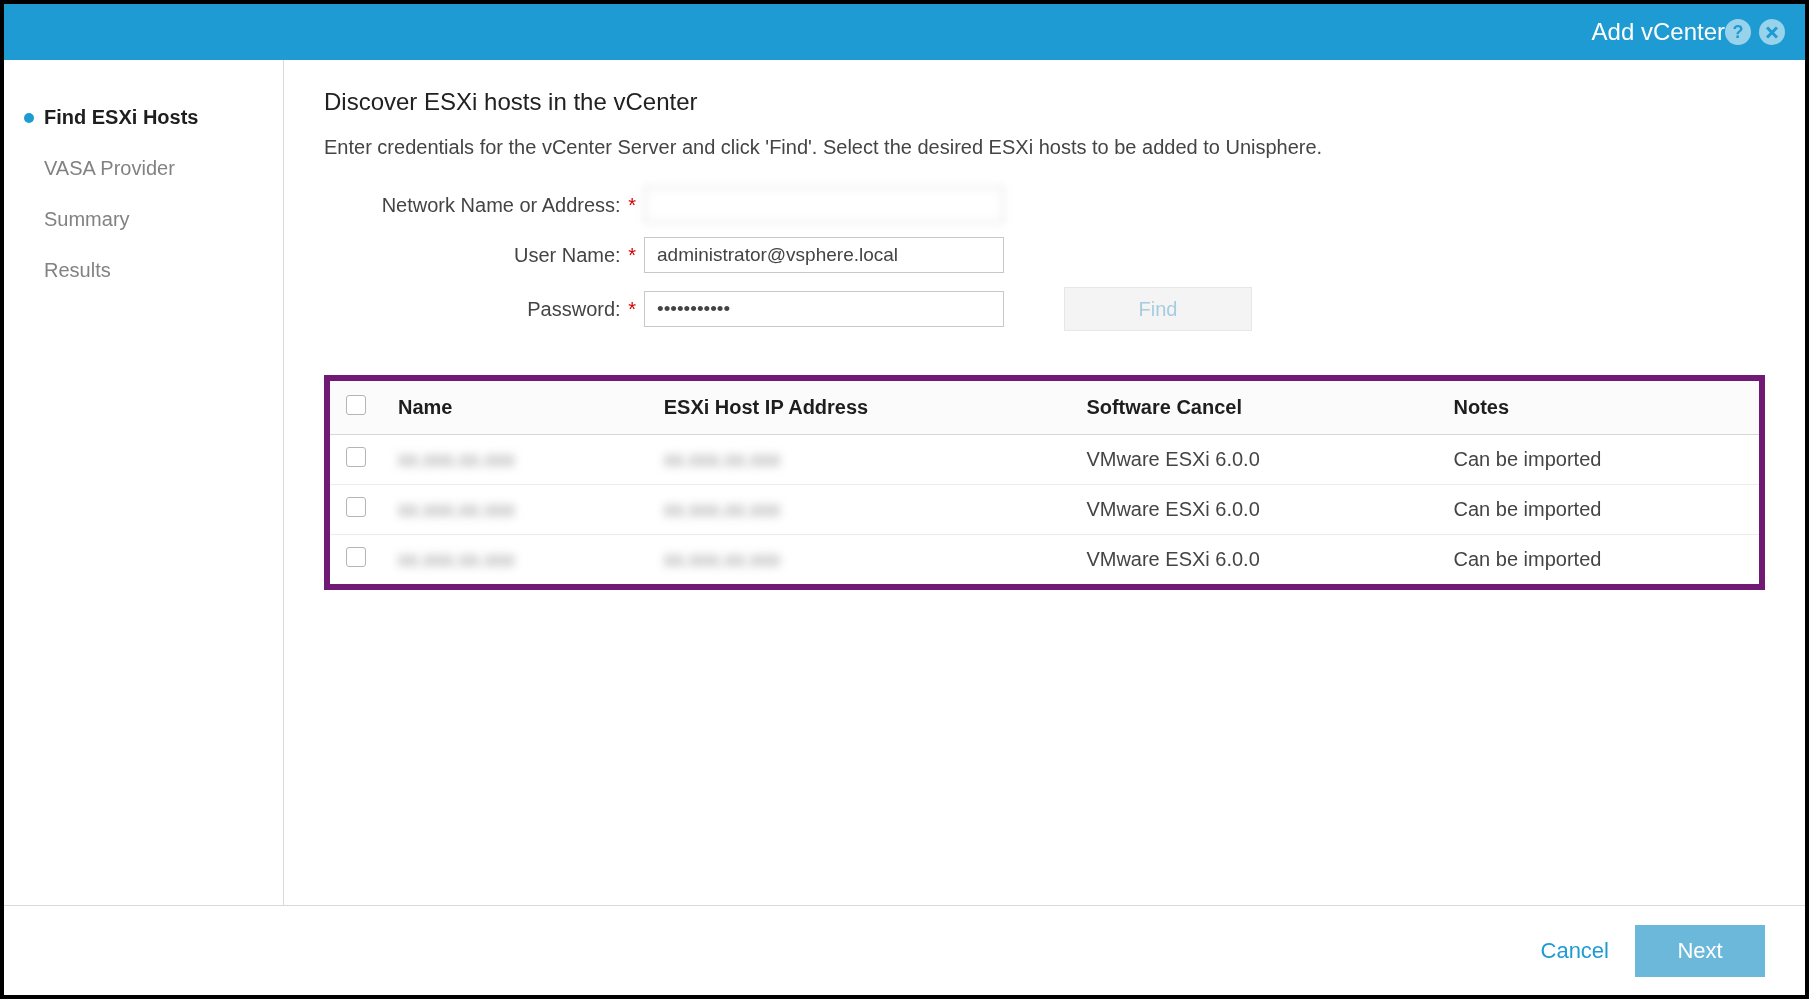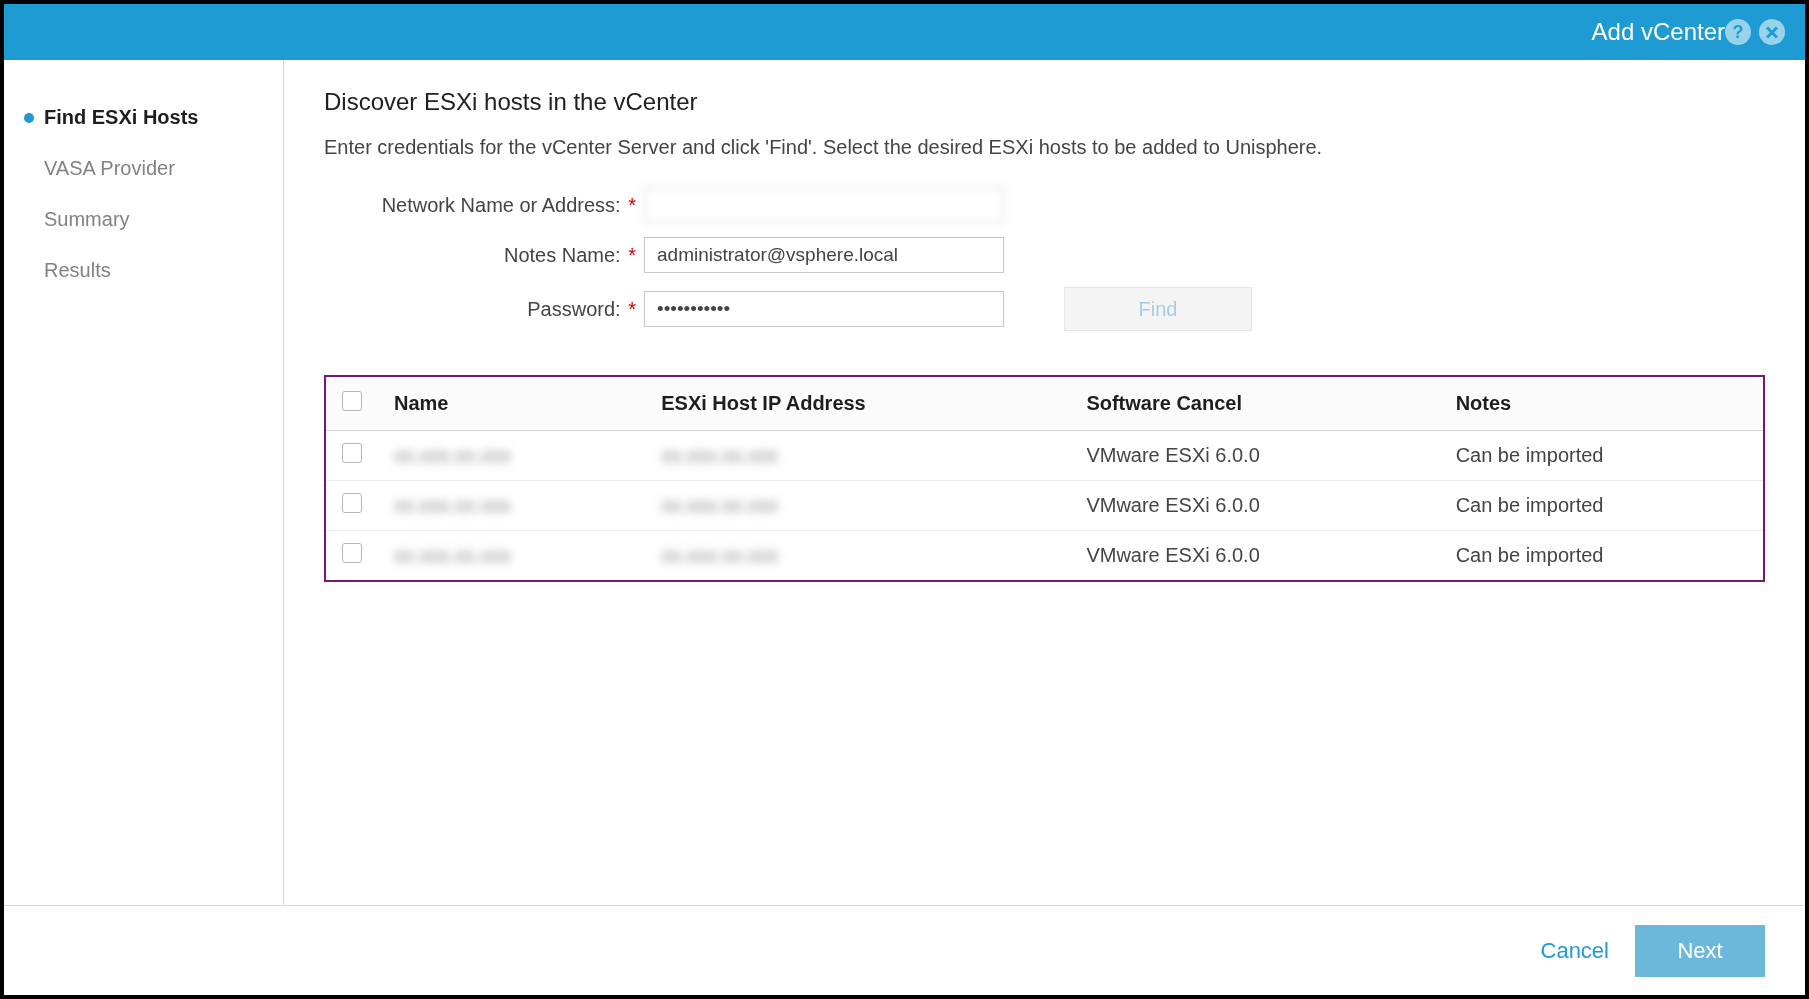--- a/index.html
+++ b/index.html
@@ -130,21 +130,21 @@
     height: 44px;
     border: 1px solid #e7e7e7;
     background: #f4f4f4;
     color: #a7cce0;
     font-size: 20px;
     cursor: pointer;
   }
 
   
   .table-wrap {
-    border: 2px solid #701a75;
+    border: 6px solid #701a75;
   }
   table {
     width: 100%;
     border-collapse: collapse;
     font-size: 20px;
     color: #444;
   }
   thead th {
     text-align: left;
     font-weight: bold;
@@ -234,21 +234,21 @@
     <div class="main">
       <h2>Discover ESXi hosts in the vCenter</h2>
       <p class="instr">Enter credentials for the vCenter Server and click 'Find'. Select the desired ESXi hosts to be added to Unisphere.</p>
 
       <div class="form">
         <div class="form-row">
           <label><span>Network Name or Address:</span><span class="req"> *</span></label>
           <input type="text" class="blur-text" value="" style="">
         </div>
         <div class="form-row">
-          <label><span>Notes Name:</span><span class="req"> *</span></label>
+          <label><span>User Name:</span><span class="req"> *</span></label>
           <input type="text" value="administrator@vsphere.local" style="">
         </div>
         <div class="form-row">
           <label><span>Password:</span><span class="req"> *</span></label>
           <input type="text" value="•••••••••••" style="">
           <button class="find-btn">Find</button>
         </div>
       </div>
 
       <div class="table-wrap">

